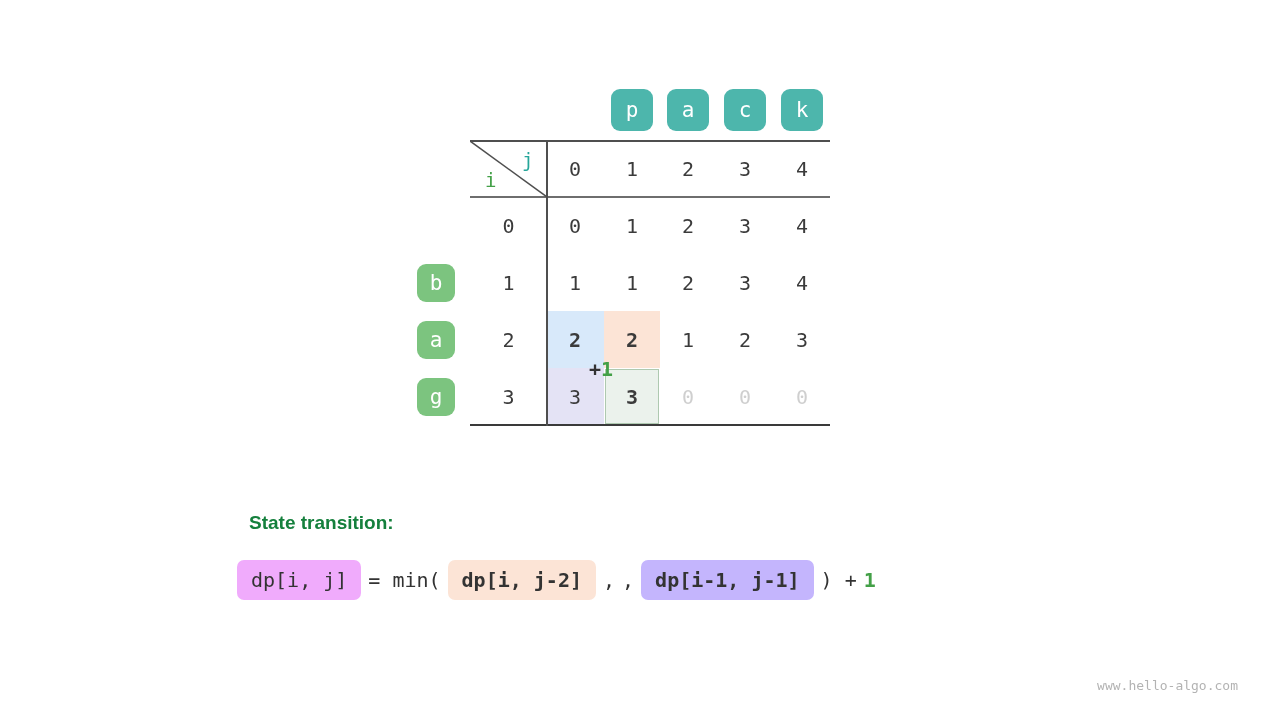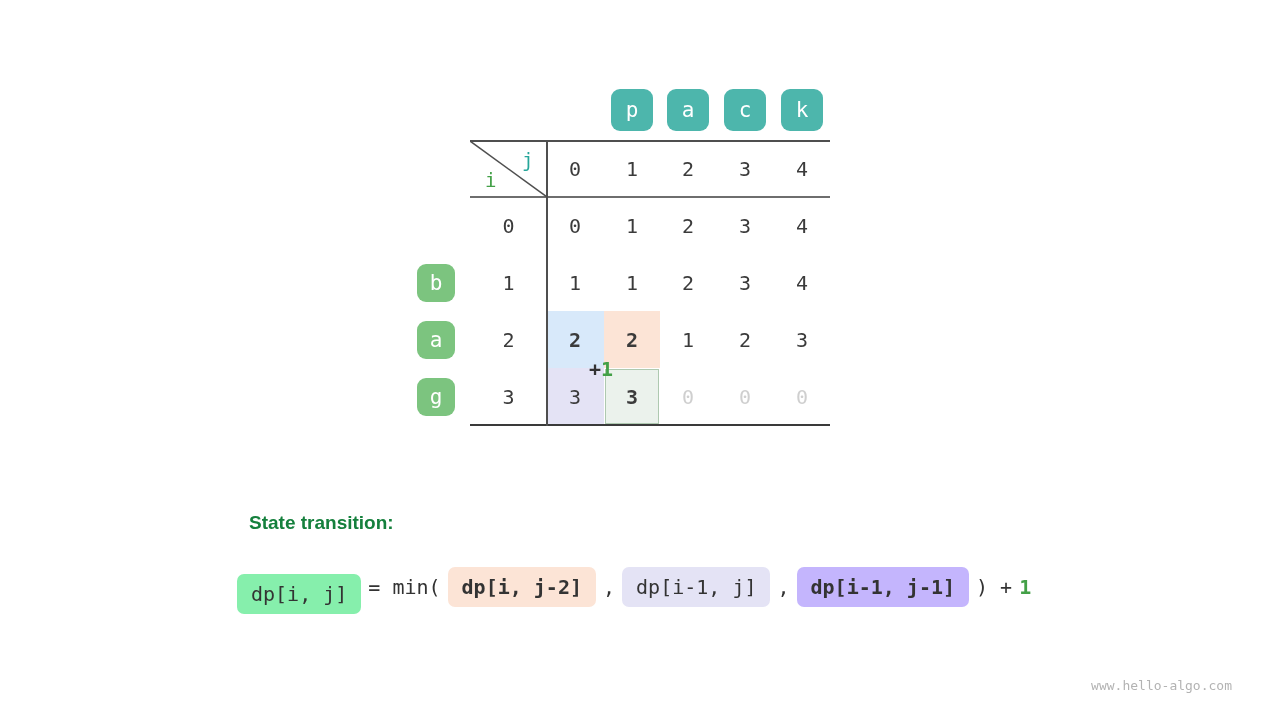--- a/index.html
+++ b/index.html
@@ -26,30 +26,30 @@
   .hl-cur{background:#ebf2ec;border:1.5px solid #aec9b0;box-sizing:border-box;}
   .corner-j{position:absolute;font:19px "DejaVu Sans Mono",monospace;color:#26a69a;}
   .corner-i{position:absolute;font:19px "DejaVu Sans Mono",monospace;color:#43a047;}
   .plus-one{position:absolute;font:bold 20px "DejaVu Sans Mono",monospace;color:#333;}
   .plus-one .one{color:#43a047;}
   
   .heading{position:absolute;left:249px;top:512px;font:bold 19px "Liberation Sans",sans-serif;color:#15803d;}
   .formula{position:absolute;left:237px;top:560px;display:flex;align-items:center;gap:7px;
            font:20px "DejaVu Sans Mono",monospace;color:#333;white-space:pre;}
   .chip{padding:8px 14px;border-radius:7px;}
-  .chip-lhs{background:#86efac;margin-top:14px;}
+  .chip-lhs{background:#f0abfc;}
   .chip-peach{background:#fce4d6;font-weight:bold;}
   .chip-lav{background:#e4e3f5;}
   .chip-blue{background:#c4b5fd;font-weight:bold;}
   .inc{color:#43a047;font-weight:bold;}
   
   .step-box{position:absolute;left:35px;top:642px;width:147px;height:49px;border:2px solid #9c9c9c;
             border-radius:8px;display:flex;align-items:center;justify-content:center;
             font:bold 23px "DejaVu Sans Mono",monospace;color:#707070;background:#fafafa;}
-  .watermark{position:absolute;right:48px;top:678px;font:13px "DejaVu Sans Mono",monospace;color:#b3b3b3;}
+  .watermark{position:absolute;right:42px;top:678px;font:13px "DejaVu Sans Mono",monospace;color:#b3b3b3;}
 </style>
 </head>
 <body>
 
 <div class="stage">
 
   <div class="char-box top-box" style="left:611px;top:89px;">p</div>
   <div class="char-box top-box" style="left:667px;top:89px;">a</div>
   <div class="char-box top-box" style="left:724px;top:89px;">c</div>
   <div class="char-box top-box" style="left:781px;top:89px;">k</div>
@@ -110,21 +110,20 @@
 
   <div class="plus-one" style="left:589px;top:357px;"><span>+</span><span class="one">1</span></div>
 
   <div class="heading">State transition:</div>
 
   <div class="formula">
     <span class="chip chip-lhs">dp[i, j]</span>
     <span>= min(</span>
     <span class="chip chip-peach">dp[i, j-2]</span>
     <span>,</span>
-    <span class="chip chip-lav">dp[i-1, j]</span>
     <span>,</span>
     <span class="chip chip-blue">dp[i-1, j-1]</span>
     <span>) +</span>
     <span class="inc">1</span>
   </div>
 
   <div class="watermark">www.hello-algo.com</div>
 
 </div>
 

